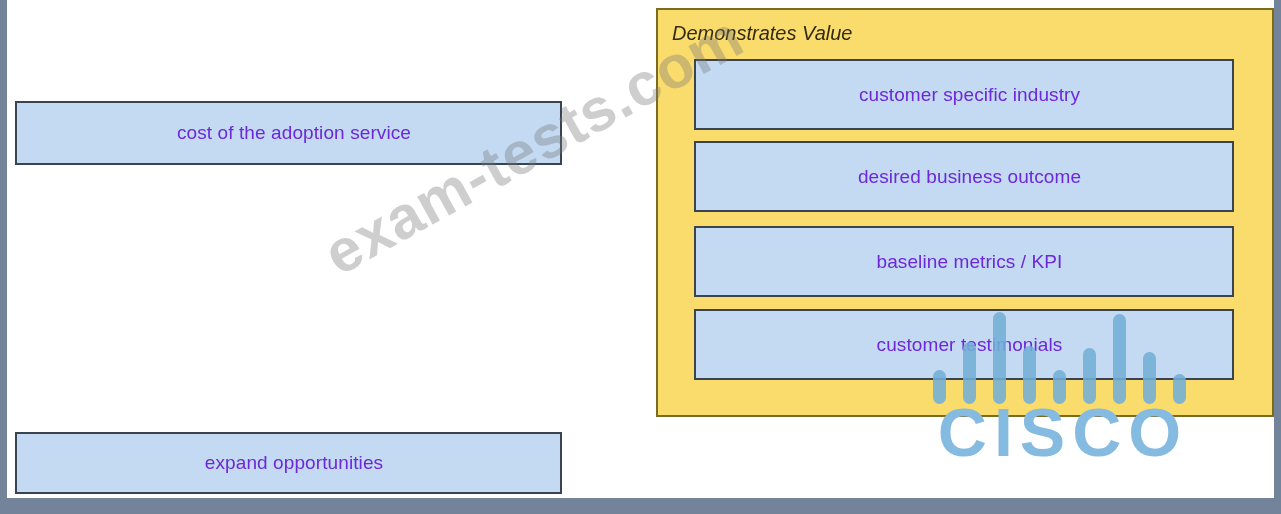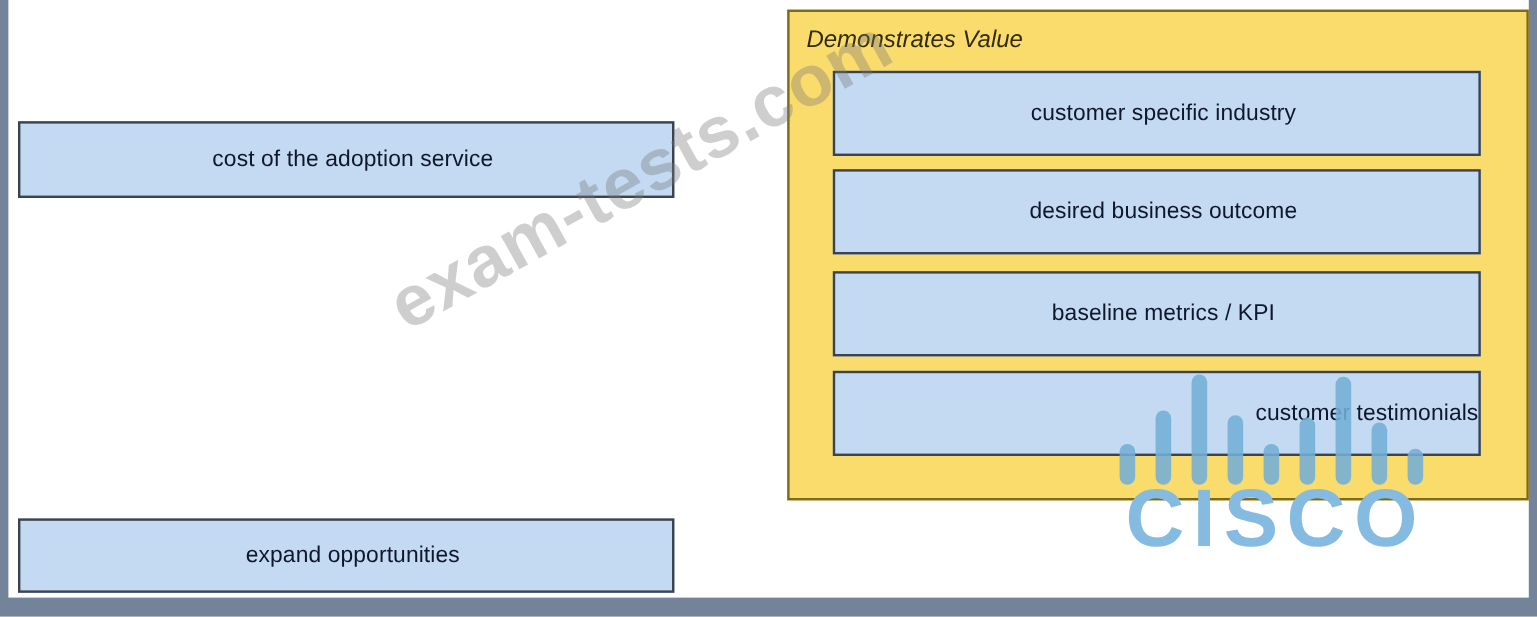--- a/index.html
+++ b/index.html
@@ -31,21 +31,21 @@
 
   
   .bluebox {
     position: absolute;
     background: #c3daf2;
     border: 2px solid #3a4350;
     box-sizing: border-box;
     display: flex;
     align-items: center;
     justify-content: center;
-    color: #0f172a;
+    color: #6d28d9;
     font-size: 19px;
     letter-spacing: .1px;
     white-space: nowrap;
     padding-left: 11px;
   }
 
   
   #box-cost          { left: 8px;  top: 101px; width: 547px; height: 64px; }
   #box-expand        { left: 8px;  top: 432px; width: 547px; height: 62px; }
 
@@ -68,21 +68,21 @@
     color: #332b10;
     white-space: nowrap;
     font-style: italic;
   }
 
   
   .yellow-panel .bluebox { left: 36px; width: 540px; }
   #box-industry     { top: 49px;  height: 71px; }
   #box-outcome      { top: 131px; height: 71px; }
   #box-kpi          { top: 216px; height: 71px; }
-  #box-testimonials { top: 299px; height: 71px; justify-content: flex-end; }
+  #box-testimonials { top: 299px; height: 71px; }
 
   
   #cisco-logo {
     position: absolute;
     left: 922px;
     top: 312px;
     width: 268px;
     height: 180px;
   }
   .cisco-bars {

